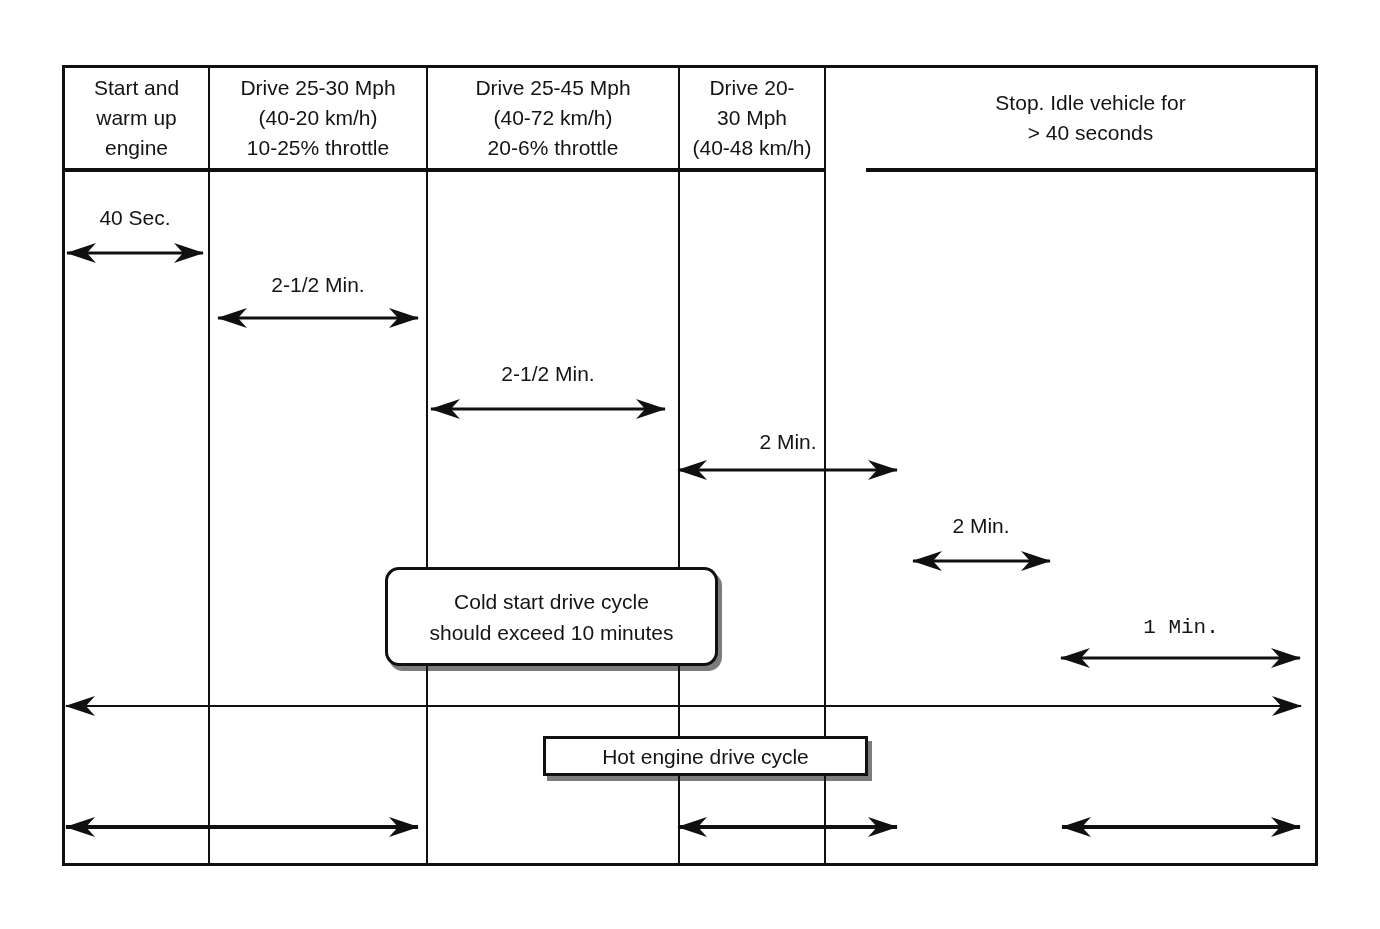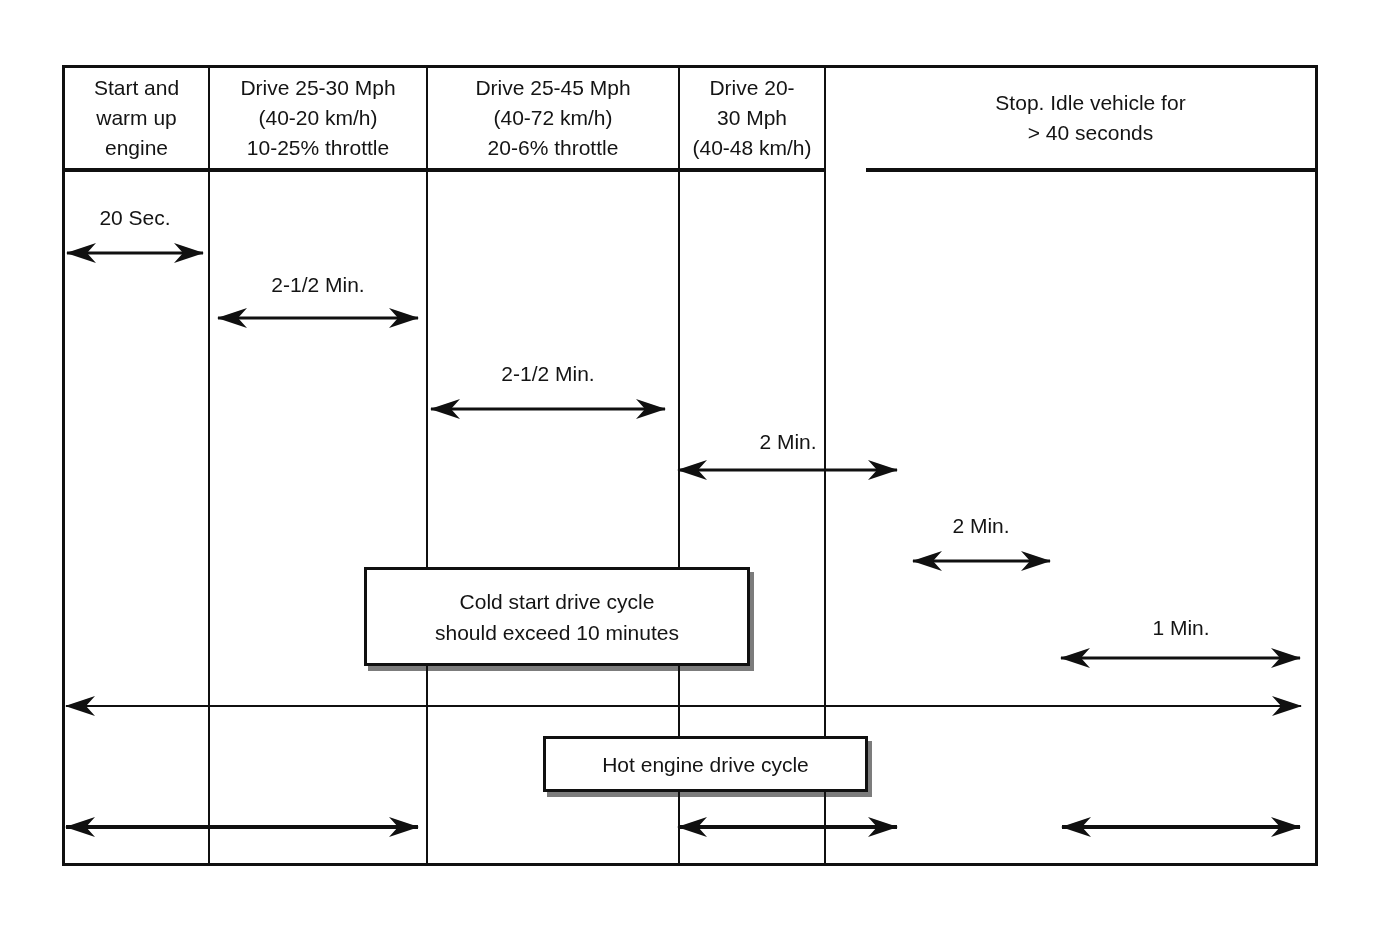--- a/index.html
+++ b/index.html
@@ -67,22 +67,22 @@
     border: 3px solid #101010;
     box-shadow: 4px 5px 0 rgba(16,16,16,0.55);
     display: flex;
     align-items: center;
     justify-content: center;
     text-align: center;
     white-space: pre-line;
     font-size: 21px;
     line-height: 31px;
   }
-  .note-cold { left: 364px; top: 567px; width: 386px; height: 99px; }
-  .note-hot  { left: 543px; top: 736px; width: 325px; height: 56px; }
+  .note-cold { left: 385px; top: 567px; width: 333px; height: 99px; border-radius: 14px; }
+  .note-hot  { left: 543px; top: 736px; width: 325px; height: 40px; }
 </style>
 </head>
 <body>
 
 <div class="page">
 
   <div class="cycle-table">
     <div class="col" style="width:145px">
       <div class="col-header">Start and
 warm up
@@ -125,24 +125,24 @@
       <line x1="678" y1="470" x2="897" y2="470" stroke-width="3" marker-start="url(#ah-l)" marker-end="url(#ah-r)"></line>
       <line x1="913" y1="561" x2="1050" y2="561" stroke-width="3" marker-start="url(#ah-l)" marker-end="url(#ah-r)"></line>
       <line x1="1061" y1="658" x2="1300" y2="658" stroke-width="3" marker-start="url(#ah-l)" marker-end="url(#ah-r)"></line>
       <line x1="66" y1="706" x2="1301" y2="706" stroke-width="2.2" marker-start="url(#ah-l)" marker-end="url(#ah-r)"></line>
       <line x1="66" y1="827" x2="418" y2="827" stroke-width="4" marker-start="url(#ah-l)" marker-end="url(#ah-r)"></line>
       <line x1="678" y1="827" x2="897" y2="827" stroke-width="4" marker-start="url(#ah-l)" marker-end="url(#ah-r)"></line>
       <line x1="1062" y1="827" x2="1300" y2="827" stroke-width="4" marker-start="url(#ah-l)" marker-end="url(#ah-r)"></line>
     </g>
   </svg>
 
-  <div class="time-label" style="left:135px;  top:206px;">20 Sec.</div>
+  <div class="time-label" style="left:135px;  top:206px;">40 Sec.</div>
   <div class="time-label" style="left:318px;  top:273px;">2-1/2 Min.</div>
   <div class="time-label" style="left:548px;  top:362px;">2-1/2 Min.</div>
   <div class="time-label" style="left:788px;  top:430px;">2 Min.</div>
   <div class="time-label" style="left:981px;  top:514px;">2 Min.</div>
-  <div class="time-label" style="left:1181px; top:616px;">1 Min.</div>
+  <div class="time-label" style="left:1181px; top:616px;font-family:Liberation Mono, monospace;">1 Min.</div>
 
   <div class="note-box note-cold">Cold start drive cycle
 should exceed 10 minutes</div>
   <div class="note-box note-hot">Hot engine drive cycle</div>
 
 </div>
 
 </body></html>

